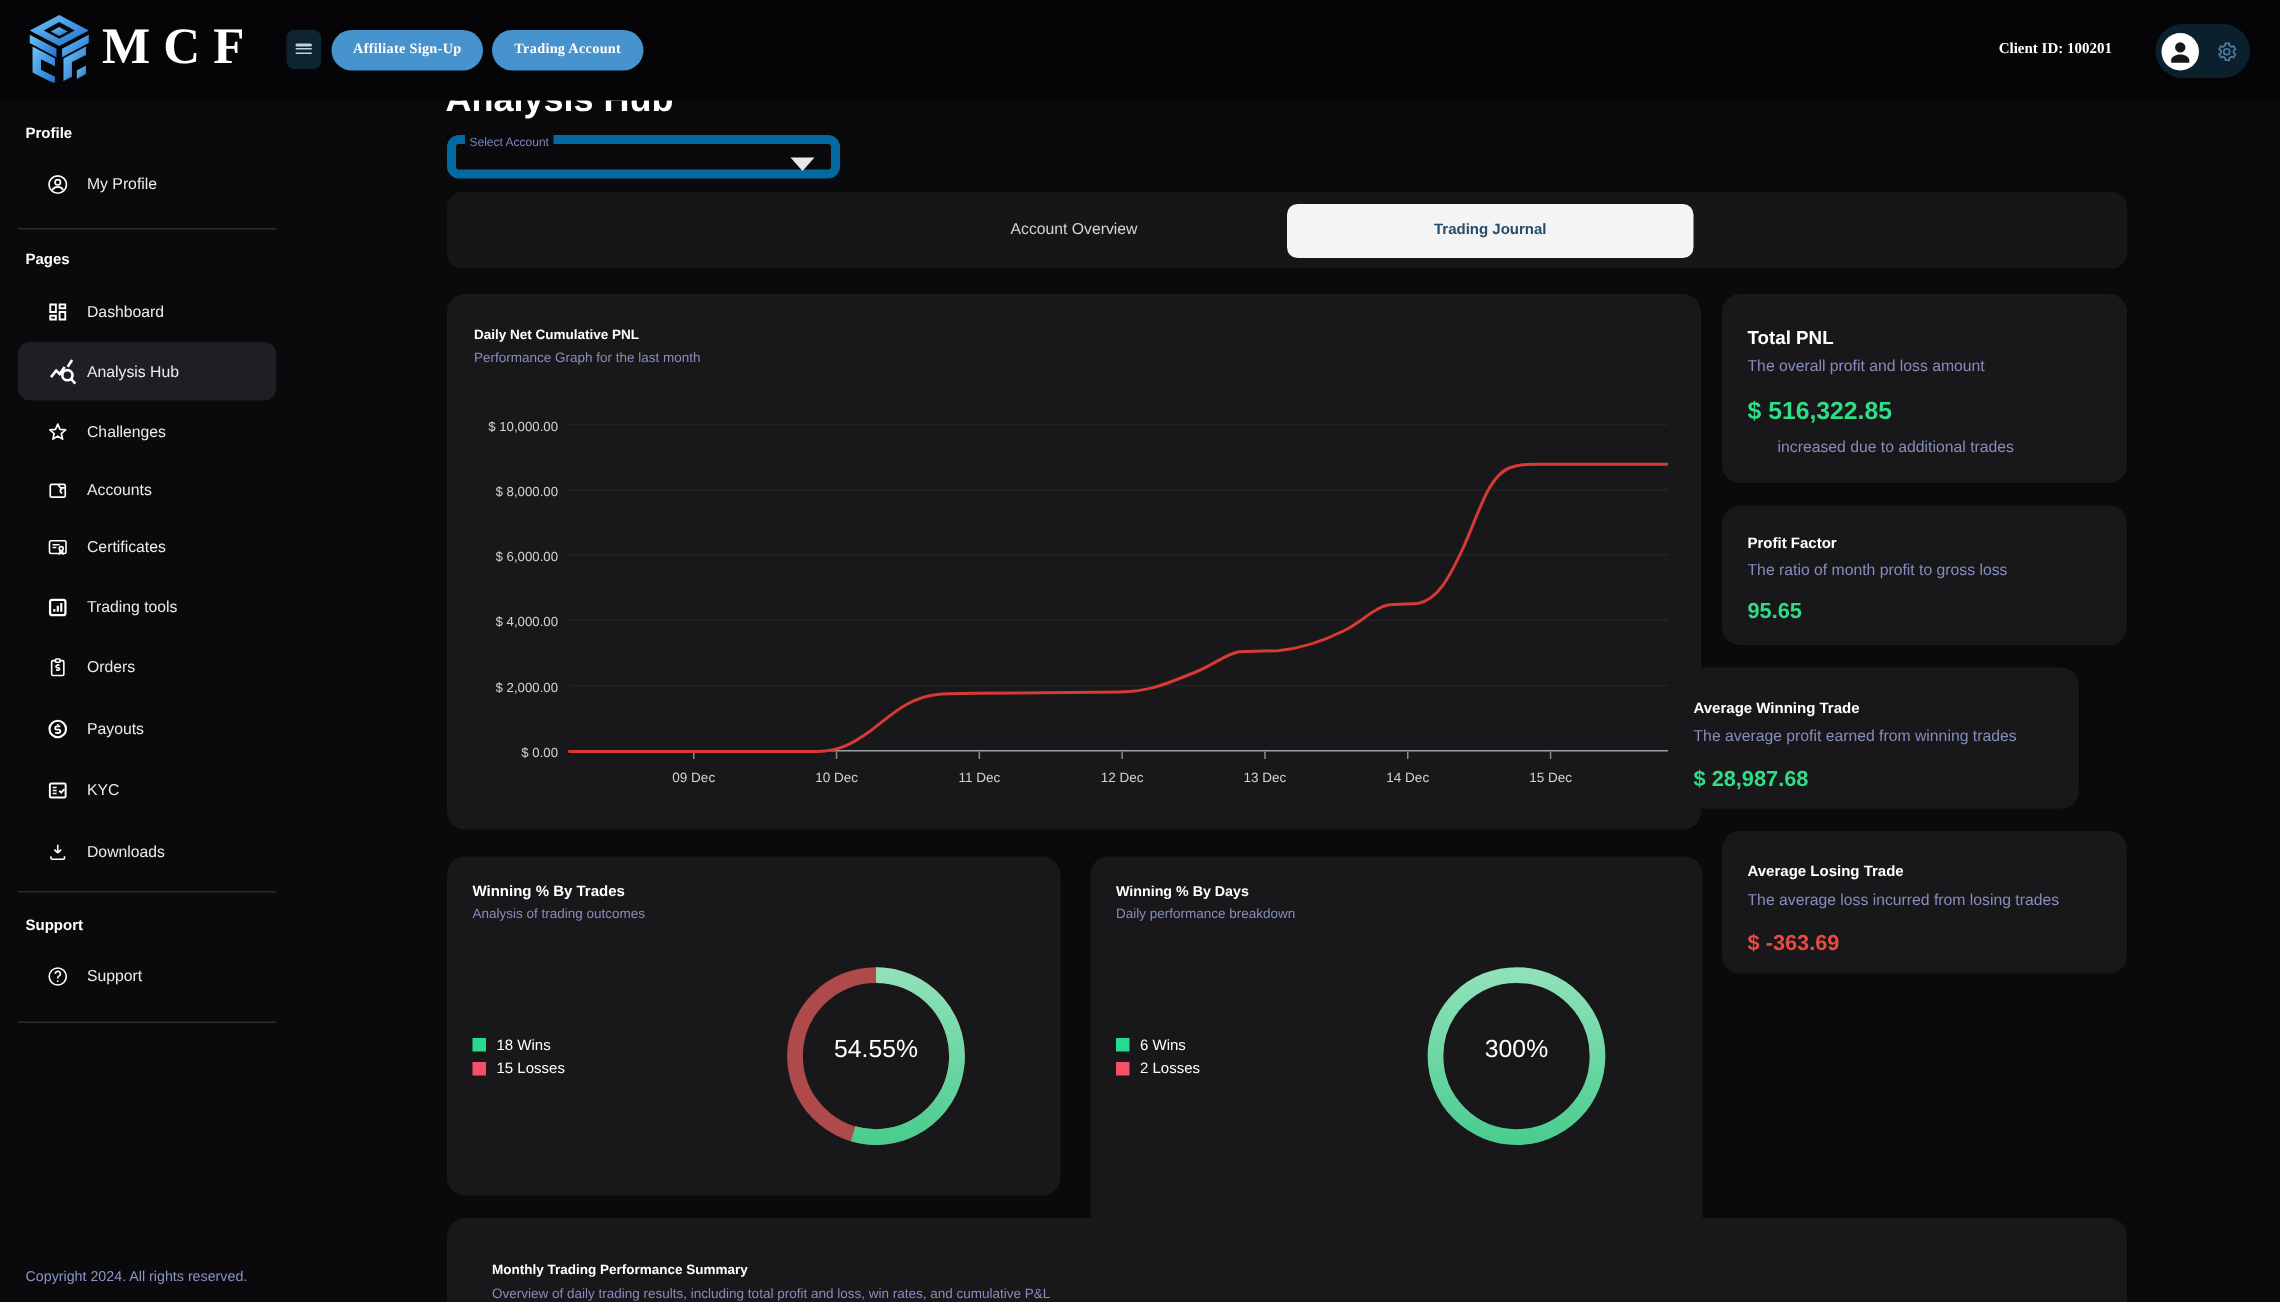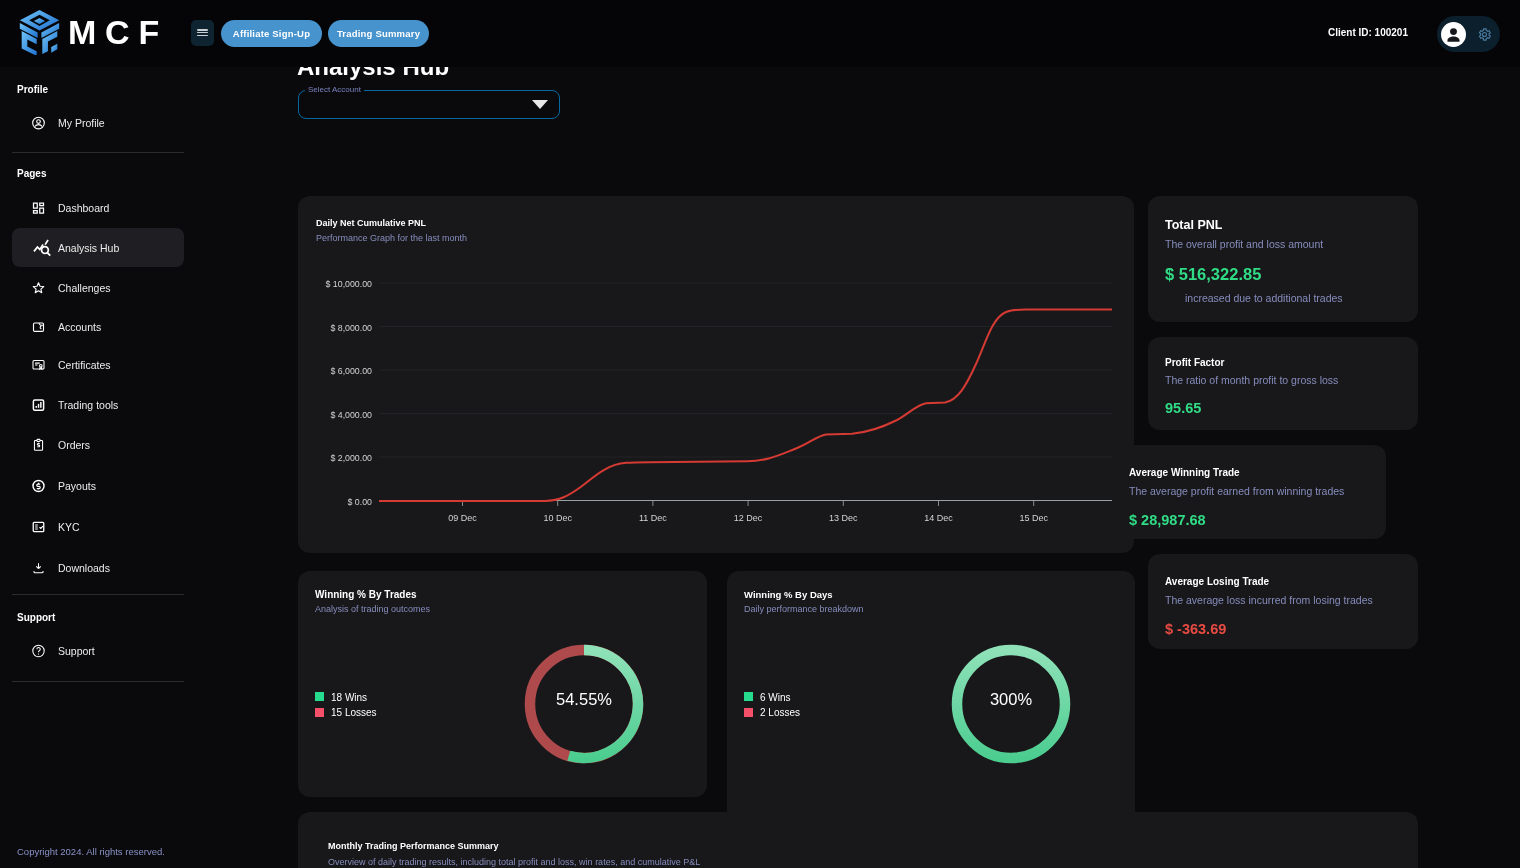--- a/index.html
+++ b/index.html
@@ -6,40 +6,40 @@
 html,body { width:1520px; height:868px; overflow:hidden; background:#0a0a0c; font-family:"Liberation Sans", sans-serif; }
 .stage { position:relative; width:1520px; height:868px; background:#0a0a0c; }
 .abs { position:absolute; }
 .card { position:absolute; background:#18181b; border-radius:12px; }
 .t-title { position:absolute; color:#fff; font-weight:700; }
 .t-sub { position:absolute; color:#868dbc; }
 .green { position:absolute; color:#30dc85; font-weight:700; }
 .red { position:absolute; color:#e94b43; font-weight:700; }
 
 
-.topbar { position:absolute; left:0; top:0; width:1520px; height:67px; background:#050507; z-index:5; }
+.topbar { position:absolute; left:0; top:0; width:1520px; height:67px; background:#050507; z-index:5;font-family:Liberation Serif, serif; }
 .pill { position:absolute; top:20px; height:27px; border-radius:13.5px; background:#4793ce; color:#fff; font-size:9.5px; font-weight:700; text-align:center; line-height:27px; letter-spacing:0.2px; }
 .burger { position:absolute; left:191px; top:20px; width:23px; height:26px; border-radius:5px; background:#0e2531; }
 .burger span { position:absolute; left:5.7px; width:11.5px; height:1.3px; background:#c8d0d4; border-radius:1px; }
 .mcf { position:absolute; left:68px; top:15px; color:#fff; font-size:34px; font-weight:700; letter-spacing:8.8px; line-height:34px; }
 .clientid { position:absolute; right:112px; top:27px; color:#fff; font-size:10px; font-weight:700; }
 .avatarpill { position:absolute; left:1437px; top:16px; width:63px; height:36px; border-radius:18px; background:#0c1f2c; }
 .avatarcirc { position:absolute; left:4px; top:5.5px; width:25px; height:25px; border-radius:50%; background:#fff; overflow:hidden; }
 
 
 .side-h { position:absolute; left:17px; color:#fff; font-size:10px; font-weight:700; }
 .side-item { position:absolute; left:0; width:200px; height:30px; }
 .side-item .ic { position:absolute; left:30.5px; top:50%; transform:translateY(-50%); width:15px; height:15px; }
 .side-item .ic.big { width:22px; height:22px; }
 .side-item .lb { position:absolute; left:58px; top:50%; transform:translateY(-50%); color:#ececec; font-size:10.5px; }
 .divider { position:absolute; left:12px; width:172px; height:1px; background:#2c2c2e; }
 .active-bg { position:absolute; left:12px; top:228px; width:172px; height:39px; background:#1f1f23; border-radius:8px; }
 
 
-.selbox { position:absolute; left:298px; top:90px; width:262px; height:29px; border:1px solid #0369a1; border-radius:8px; }
+.selbox { position:absolute; left:298px; top:90px; width:262px; height:29px; border:6px solid #0369a1; border-radius:8px; }
 .selbox .lab { position:absolute; left:6px; top:-6px; background:#0a0a0c; padding:0 3px; font-size:8px; color:#7b84c0; }
 .selbox .val { position:absolute; left:10px; top:0; line-height:27px; font-size:9.8px; font-weight:700; color:#f2f2f2; }
 .selbox .arr { position:absolute; right:11px; top:9px; width:0; height:0; border-left:8px solid transparent; border-right:8px solid transparent; border-top:9px solid #e8e8e8; }
 
 
 .tabbar { position:absolute; left:298px; top:128px; width:1120px; height:51px; background:#161619; border-radius:10px; }
 .tab-inactive { position:absolute; left:283px; top:0; width:270px; height:51px; line-height:51px; text-align:center; color:#d5d5d5; font-size:10.5px; font-weight:500; }
 .tab-active { position:absolute; left:560px; top:8px; width:271px; height:36px; border-radius:7px; background:#f2f4f5; color:#274b66; font-size:10px; font-weight:700; text-align:center; line-height:36px; }
 
 
@@ -201,21 +201,21 @@
         <path d="M36.5 40.5 L43 37 L43 43 L36.5 46.5 Z"></path>
       </g>
     </svg>
     <div class="mcf">MCF</div>
     <div class="burger">
         <span style="top:9.3px"></span>
         <span style="top:12.2px"></span>
         <span style="top:15.1px"></span>
       </div>
     <div class="pill" style="left:221px; width:101px;">Affiliate Sign-Up</div>
-    <div class="pill" style="left:328px; width:101px;">Trading Summary</div>
+    <div class="pill" style="left:328px; width:101px;">Trading Account</div>
     <div class="clientid">Client ID: 100201</div>
     <div class="avatarpill">
       <div class="avatarcirc">
         <svg width="25" height="25" viewBox="0 0 24 24">
             <g fill="#15171a">
               <circle cx="12" cy="9.2" r="3.3"></circle>
               <path d="M12 13.8c-3.1 0-5.8 1.6-5.8 3.7V19h11.6v-1.5c0-2.1-2.7-3.7-5.8-3.7z"></path>
             </g>
           </svg>
       </div>
@@ -224,20 +224,24 @@
         <path d="M19.4 12a7.4 7.4 0 0 0-.1-1.2l2-1.5-2-3.4-2.3.9a7.4 7.4 0 0 0-2-1.2L14.6 3h-4l-.4 2.6a7.4 7.4 0 0 0-2 1.2l-2.3-.9-2 3.4 2 1.5a7.4 7.4 0 0 0 0 2.4l-2 1.5 2 3.4 2.3-.9a7.4 7.4 0 0 0 2 1.2l.4 2.6h4l.4-2.6a7.4 7.4 0 0 0 2-1.2l2.3.9 2-3.4-2-1.5c.1-.4.1-.8.1-1.2z"></path>
       </svg>
     </div>
   </div>
 
   <div class="selbox">
     <div class="lab">Select Account</div>
     <div class="arr"></div>
   </div>
 
+  <div class="tabbar">
+    <div class="tab-inactive">Account Overview</div>
+    <div class="tab-active">Trading Journal</div>
+  </div>
 
   <div class="card" style="left:298px; top:196px; width:836px; height:357px;">
     <div class="t-title" style="left:18px; top:22px; font-size:9px;">Daily Net Cumulative PNL</div>
     <div class="t-sub" style="left:18px; top:36.5px; font-size:9px;">Performance Graph for the last month</div>
     <svg id="chart" style="position:absolute; left:0; top:0;" width="836" height="357" viewBox="0 0 836 357">
         <line x1="81" y1="87" x2="814" y2="87" stroke="#232327" stroke-width="1"></line>
         <text x="74" y="91" text-anchor="end" fill="#d3d3d3" font-size="8.8">$ 10,000.00</text>
         <line x1="81" y1="130.5" x2="814" y2="130.5" stroke="#232327" stroke-width="1"></line>
         <text x="74" y="134.5" text-anchor="end" fill="#d3d3d3" font-size="8.8">$ 8,000.00</text>
         <line x1="81" y1="174" x2="814" y2="174" stroke="#232327" stroke-width="1"></line>

